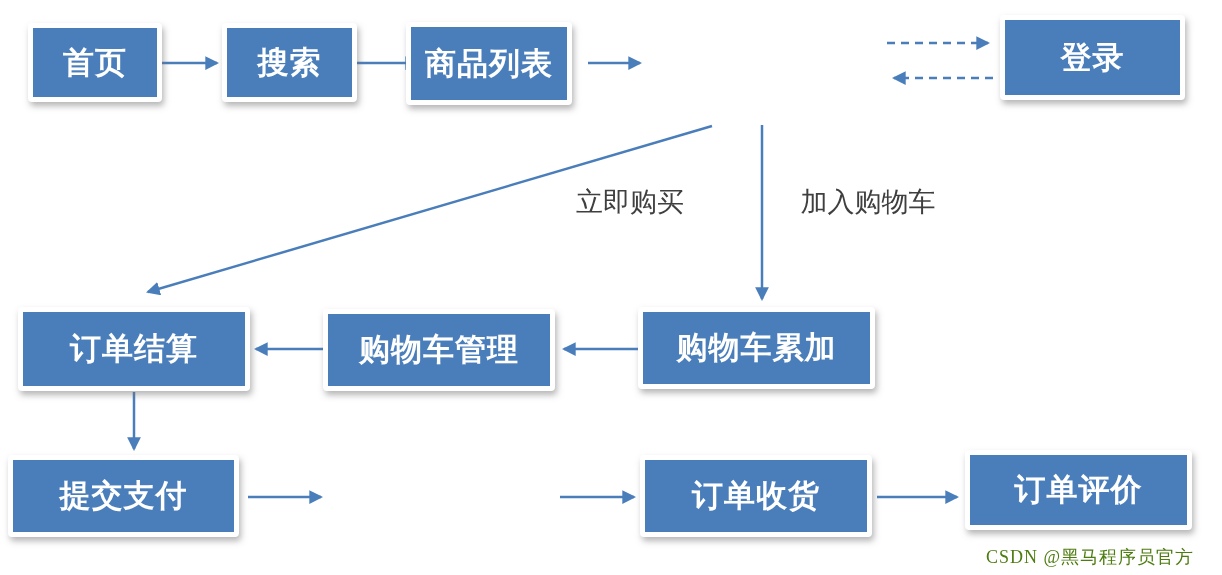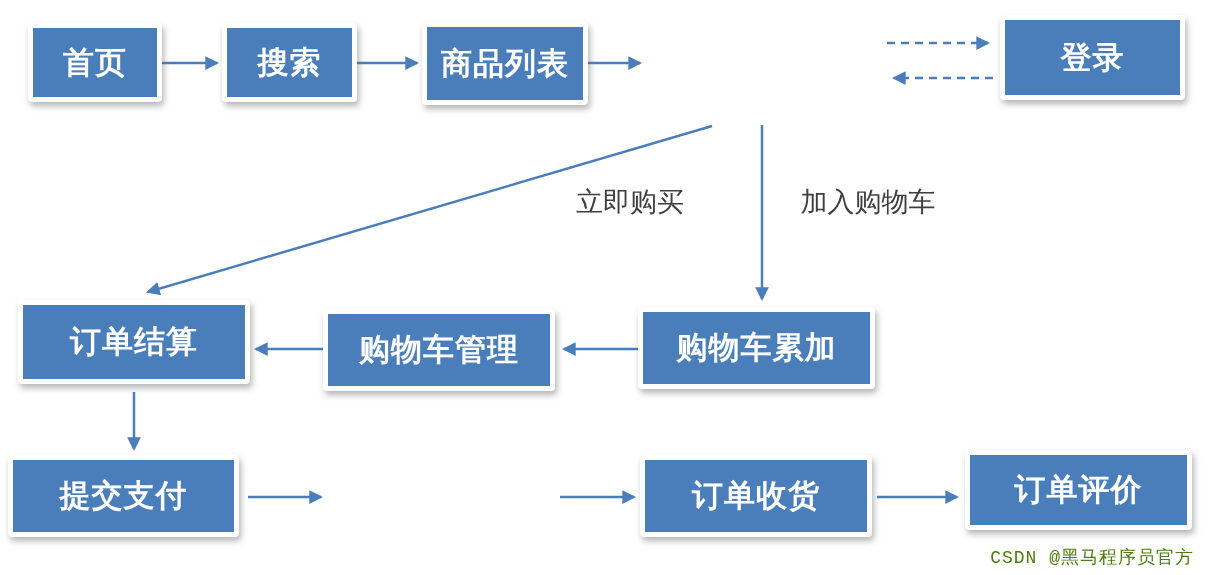--- a/index.html
+++ b/index.html
@@ -1,18 +1,18 @@
 <!DOCTYPE html>
 <html><head>
 <meta charset="utf-8">
 <style>
   html,body{margin:0;padding:0;background:#ffffff;}
   .canvas{
     position:relative;width:1222px;height:575px;background:#ffffff;overflow:hidden;
-    font-family:Liberation Mono, monospace;
+    font-family:Liberation Serif, serif;
   }
   .edges-layer{position:absolute;left:0;top:0;width:1222px;height:575px;z-index:1;}
   .node{
     position:absolute;z-index:2;box-sizing:border-box;
     background:#4A7EBB;border:5px solid #ffffff;border-radius:4px;
     box-shadow:2px 4px 6px rgba(110,110,110,.5);
     display:flex;align-items:center;justify-content:center;
     color:#ffffff;font-size:31px;font-weight:700;letter-spacing:1px;
     white-space:nowrap;
   }
@@ -20,24 +20,24 @@
     position:absolute;z-index:3;color:#3F3F3F;font-size:27px;font-weight:500;
     text-align:center;white-space:nowrap;
   }
   .watermark{
     position:absolute;z-index:3;right:28px;top:545px;color:#4d7c0f;
     font-size:18px;letter-spacing:1px;white-space:nowrap;
   }
   
   .n-home{left:28px;top:23px;width:134px;height:79px;}
   .n-search{left:222px;top:23px;width:135px;height:79px;}
-  .n-product-list{left:422px;top:22px;width:166px;height:83px;}
+  .n-product-list{left:406px;top:22px;width:166px;height:83px;}
   .n-product-detail{left:645px;top:22px;width:232px;height:85px;}
   .n-login{left:1000px;top:15px;width:185px;height:85px;}
-  .n-order-settlement{left:18px;top:300px;width:232px;height:84px;}
+  .n-order-settlement{left:18px;top:307px;width:232px;height:84px;}
   .n-cart-management{left:323px;top:309px;width:232px;height:82px;}
   .n-cart-accumulation{left:638px;top:307px;width:237px;height:82px;}
   .n-submit-payment{left:8px;top:455px;width:231px;height:82px;text-align:right;}
   .n-order-query{left:327px;top:455px;width:233px;height:82px;}
   .n-order-receipt{left:640px;top:455px;width:232px;height:82px;}
   .n-order-review{left:965px;top:450px;width:227px;height:80px;}
   .lbl-buy-now{left:530px;top:184px;width:200px;}
   .lbl-add-cart{left:768px;top:184px;width:200px;}
 </style>
 </head>

